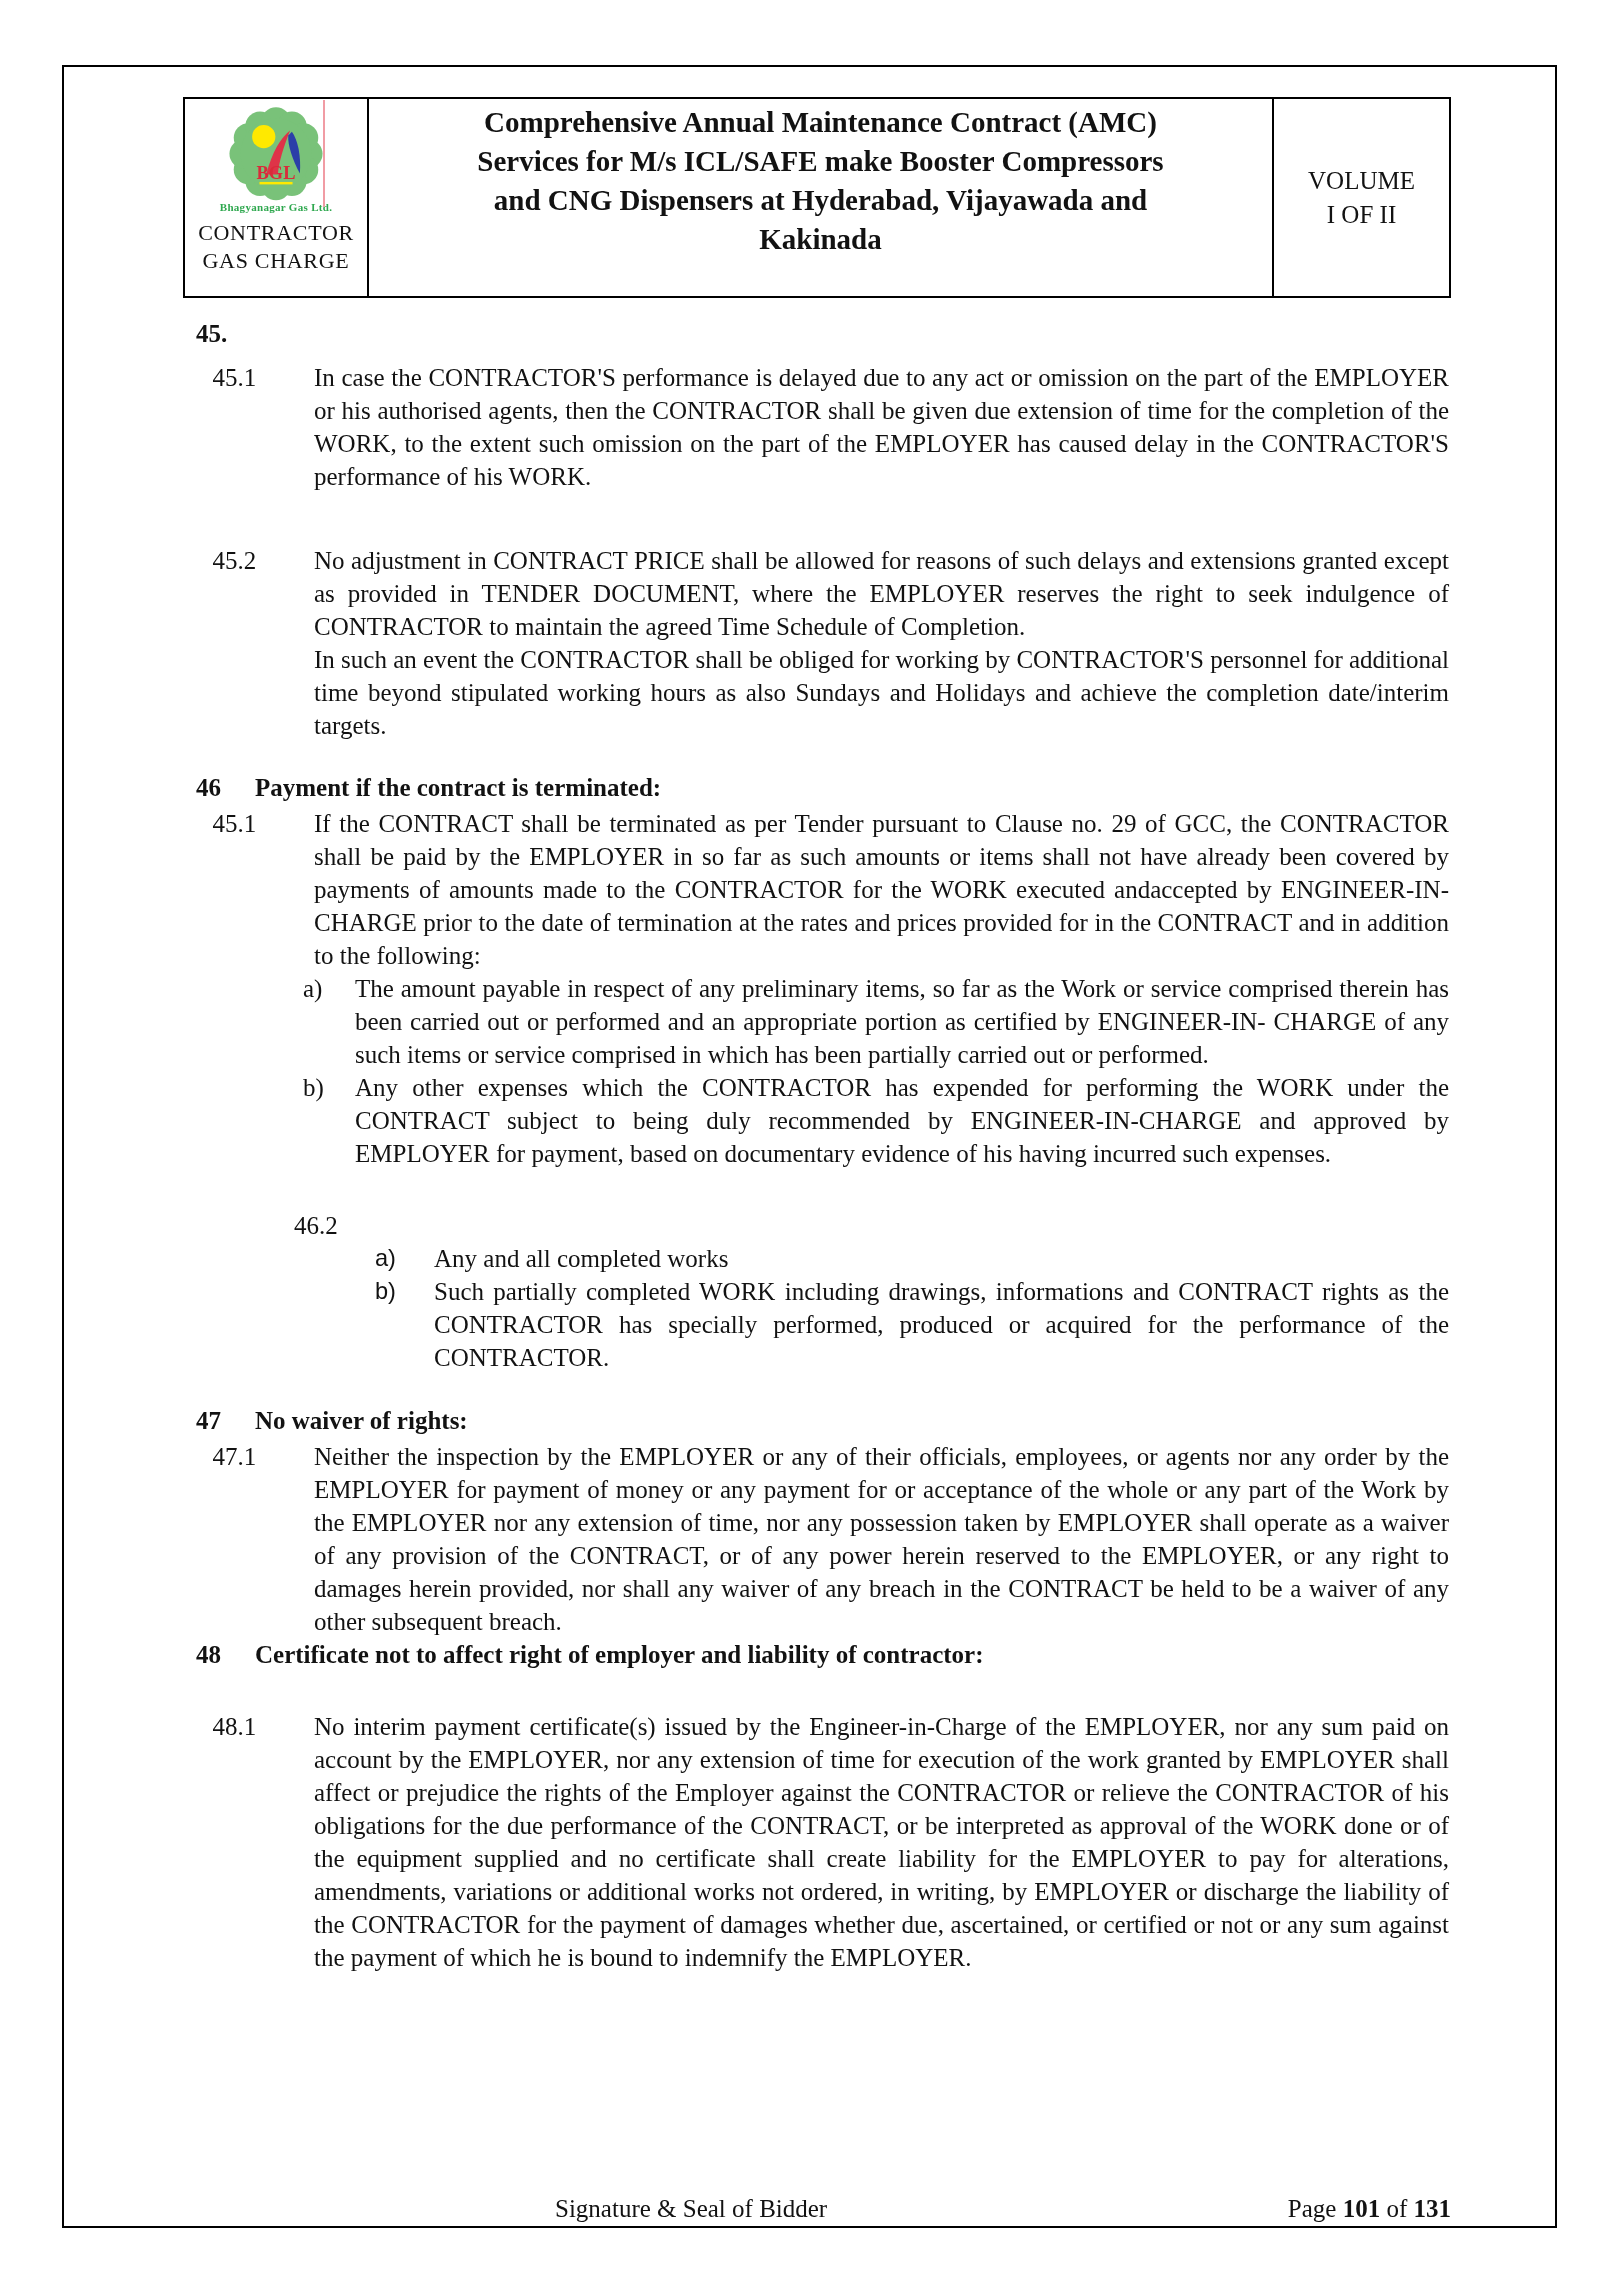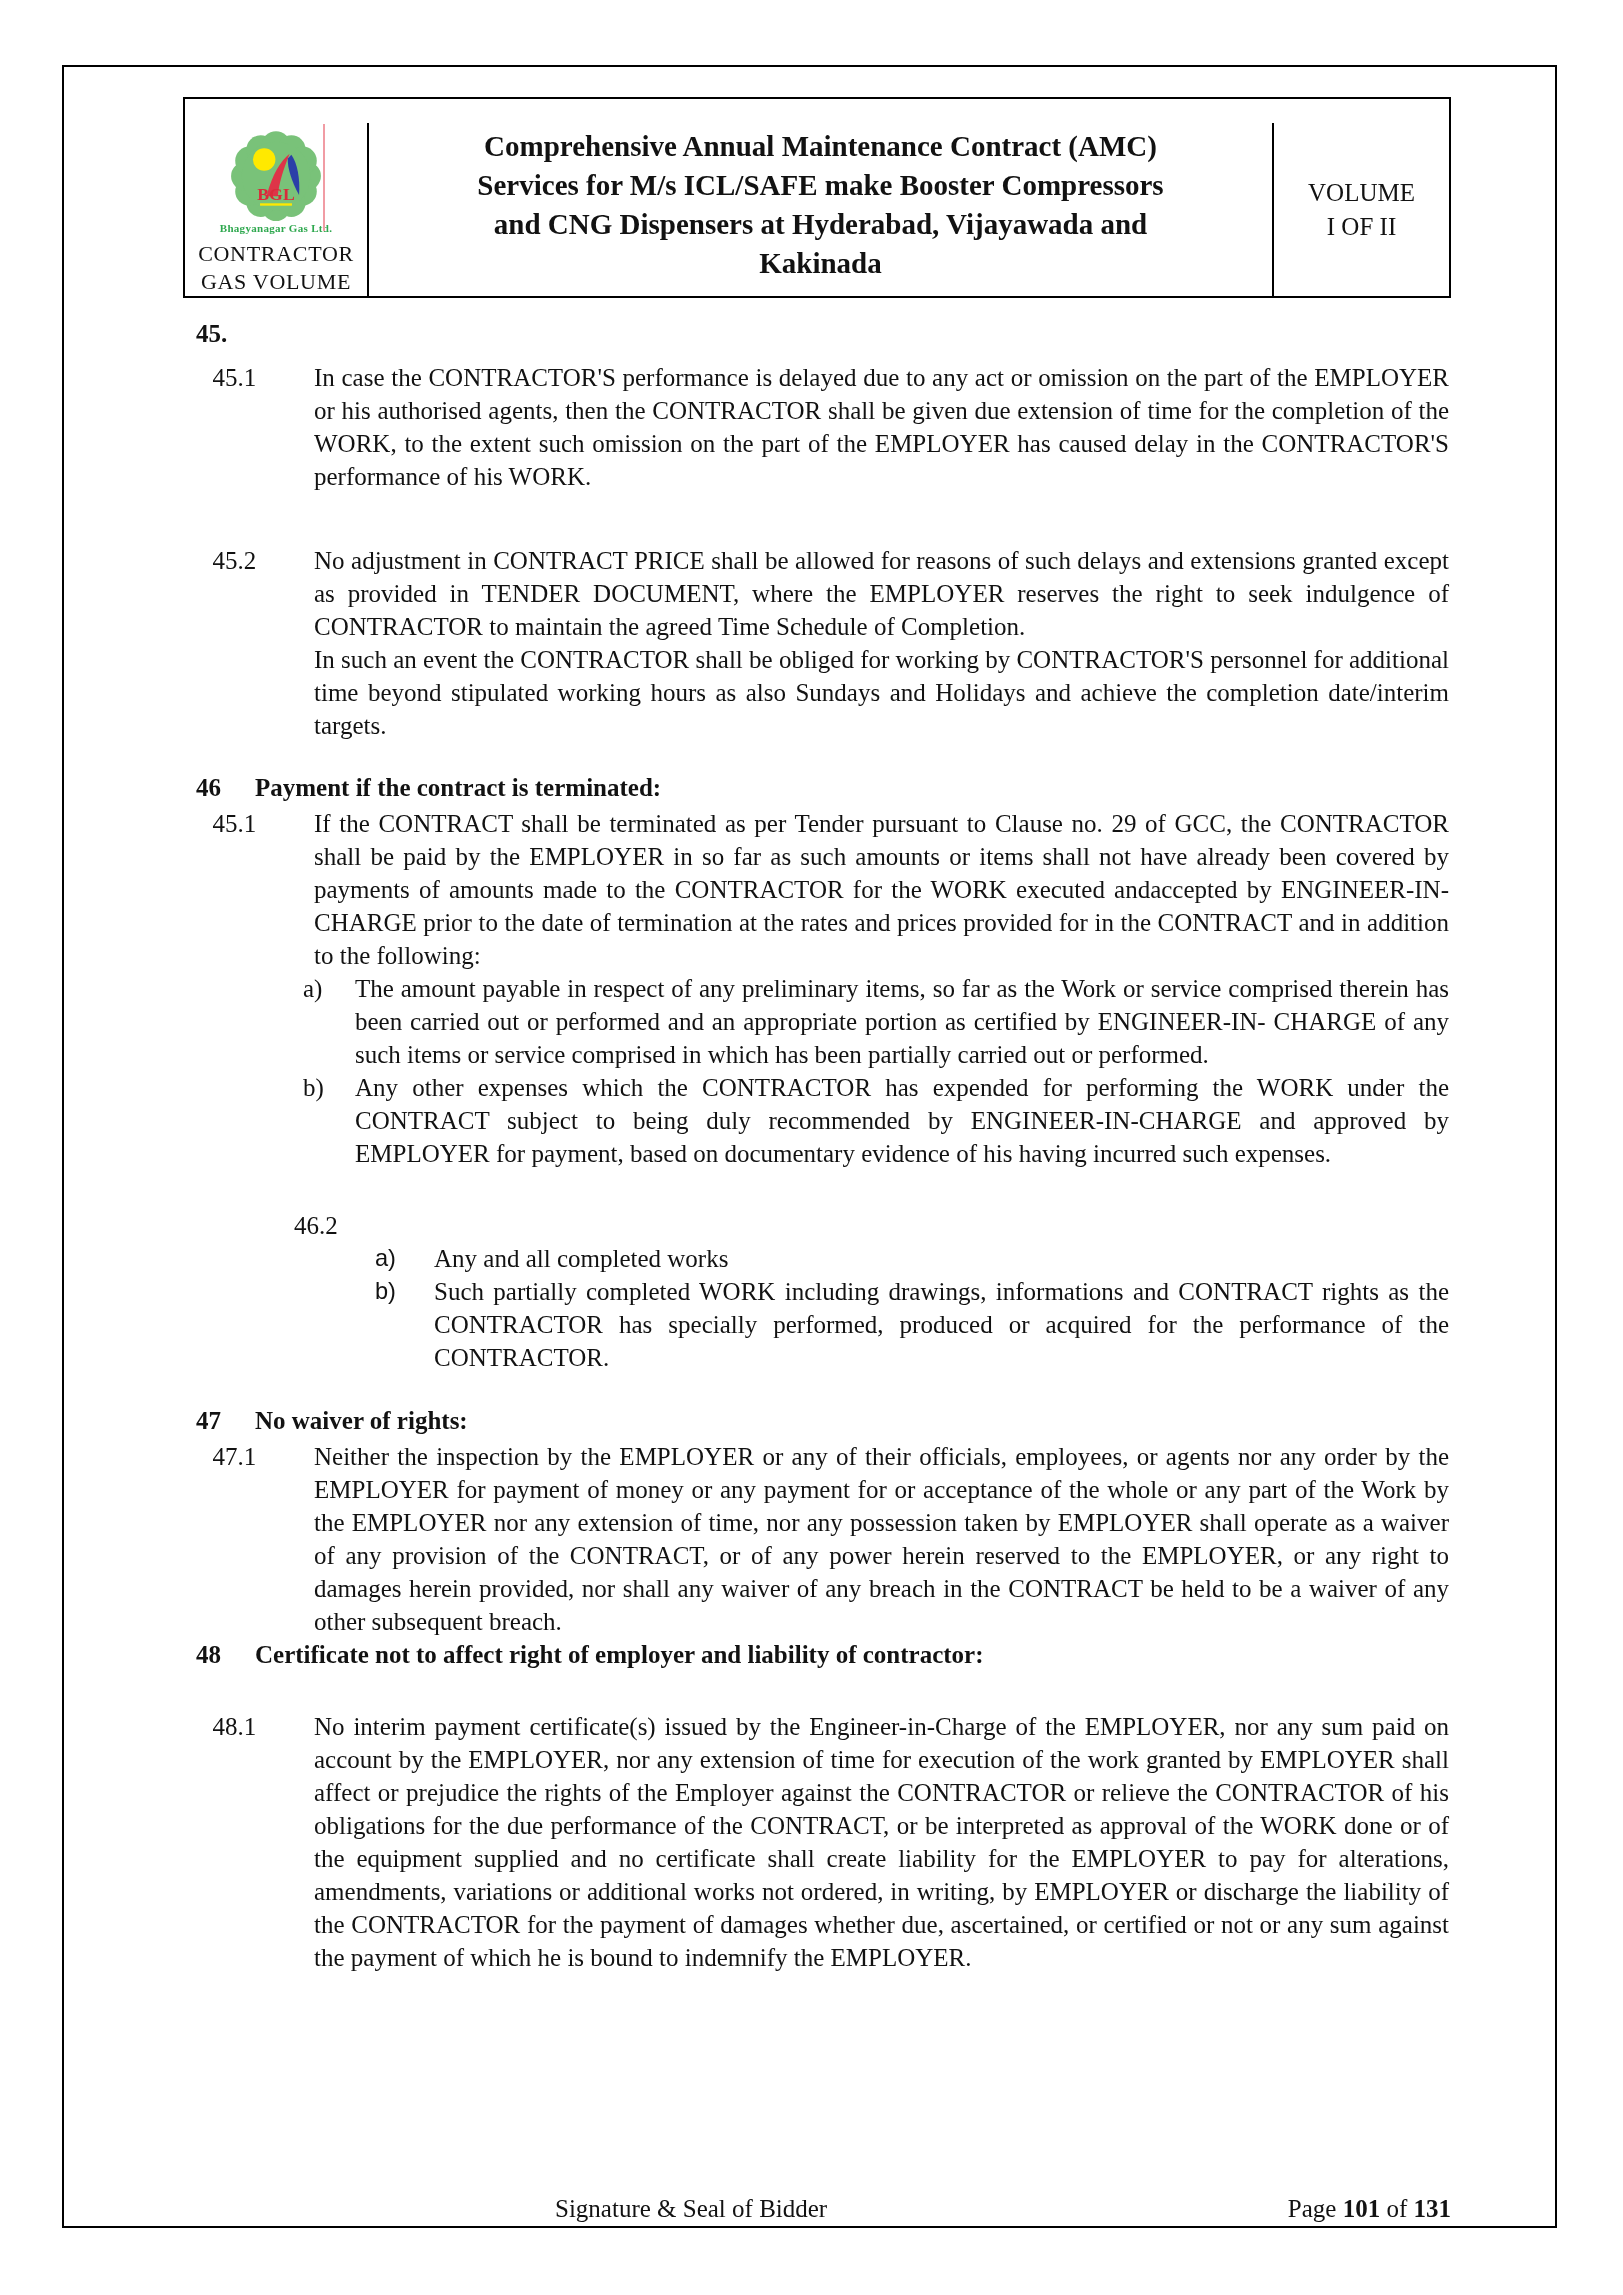--- a/index.html
+++ b/index.html
@@ -3,21 +3,21 @@
 <meta charset="utf-8">
 <style>
   html,body{margin:0;padding:0;background:#ffffff;}
   .page{position:relative;width:1623px;height:2295px;background:#ffffff;overflow:hidden;
         font-family:"Liberation Serif","DejaVu Serif",serif;color:#121212;}
   .page-frame{position:absolute;left:62px;top:65px;width:1495px;height:2163px;
               border:2.6px solid #000;box-sizing:border-box;}
   
   .header-table{position:absolute;left:183px;top:97px;width:1268px;height:201px;
                 display:flex;border:2px solid #000;box-sizing:border-box;background:#fff;}
-  .cell{box-sizing:border-box;margin-top:24px;}
+  .cell{box-sizing:border-box;}
   .cell-logo{width:184px;border-right:2px solid #000;display:flex;flex-direction:column;
              align-items:center;padding-top:6.5px;position:relative;}
   .cell-title{flex:1;border-right:2px solid #000;text-align:center;padding:3.9px 9.2px 0 9.2px;}
   .cell-volume{width:175px;display:flex;flex-direction:column;justify-content:center;
                align-items:center;text-align:center;}
   .logo-caption{font-size:11px;font-weight:bold;color:#2FA84F;margin-top:-2.6px;letter-spacing:0.3px;}
   .company-name{font-size:22px;line-height:28px;text-align:center;margin-top:6.5px;letter-spacing:0.7px;}
   .title-line{font-size:29px;line-height:39px;font-weight:bold;}
   .bid-line{font-size:29px;line-height:38px;font-weight:bold;margin-top:1.3px;}
   .volume-line{font-size:25px;line-height:34px;}
@@ -78,21 +78,21 @@
         </g>
         <circle cx="60" cy="50" r="19" fill="#FFE900"></circle>
         <path d="M64 112 C74 74 88 52 103 40 C92 68 85 90 83 112 Z" fill="#DE3448"></path>
         <path d="M106 42 C116 56 121 82 119 110 C107 88 99 64 100 48 Z" fill="#2B3FA8"></path>
         <text x="80" y="119" text-anchor="middle" font-family="Liberation Serif, DejaVu Serif, serif" font-size="30" font-weight="bold" fill="#D92B3A">BGL</text>
         <rect x="53" y="124" width="54" height="4" fill="#FFE900"></rect>
       </svg>
       <div class="logo-caption">Bhagyanagar Gas Ltd.</div>
       <div class="company-name">
         <div>CONTRACTOR</div>
-        <div>GAS VOLUME</div>
+        <div>GAS CHARGE</div>
       </div>
       <div class="scan-line"></div>
     </div>
     <div class="cell cell-title">
       <div class="title-line">Comprehensive Annual Maintenance Contract (AMC)</div>
       <div class="title-line">Services for M/s ICL/SAFE make Booster Compressors</div>
       <div class="title-line">and CNG Dispensers at Hyderabad, Vijayawada and</div>
       <div class="title-line">Kakinada</div>
     </div>
     <div class="cell cell-volume">

